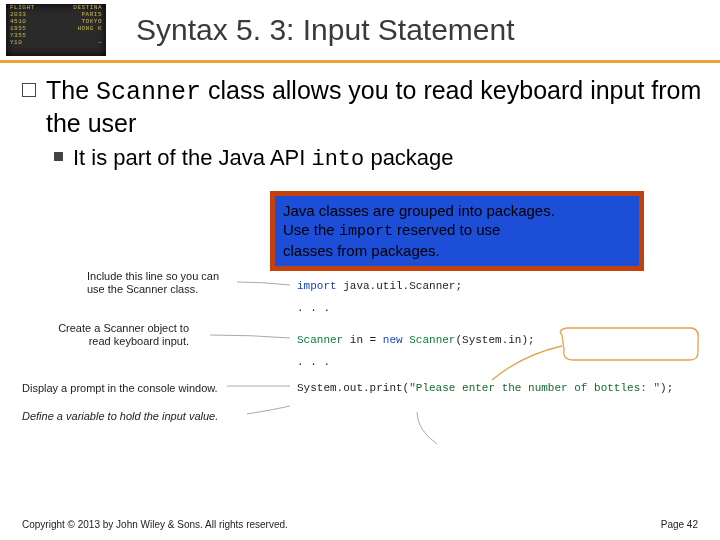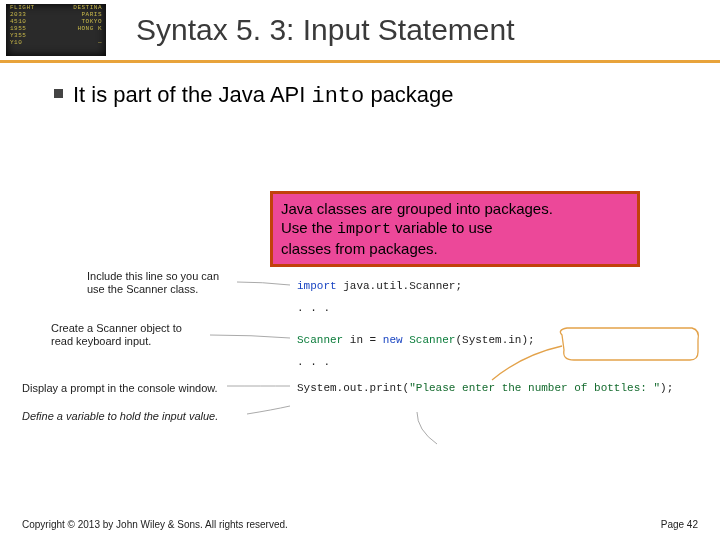--- a/index.html
+++ b/index.html
@@ -84,22 +84,22 @@
   }
   .sub-text {
     font-size: 22px;
     line-height: 1.25;
   }
   .yellow-box {
     position: absolute;
     left: 270px;
     top: 128px;
     width: 348px;
-    background: #ec4899;
-    border: 3px solid #c2410c;
+    background: #1d4ed8;
+    border: 5px solid #c2410c;
     padding: 6px 8px;
     font-size: 15px;
     line-height: 1.25;
   }
   .diagram {
     position: absolute;
     left: 22px;
     top: 280px;
     width: 680px;
     height: 210px;
@@ -160,40 +160,46 @@
       </div>
     <div class="board-row">
         <span>Y10</span>
         <span>—</span>
       </div>
   </div>
   <div class="title">Syntax 5. 3: Input Statement</div>
 </div>
 
 <div class="content">
+  <div class="bullet-main">
+    <div class="bullet-square-outline"></div>
+    <div class="main-text">
+      <span>The </span><span class="code-font">Scanner</span><span> class allows you to read keyboard input from the user</span>
+    </div>
+  </div>
   <div class="bullet-sub">
     <div class="bullet-square-filled"></div>
     <div class="sub-text">
       <span>It is part of the Java API </span><span class="code-font">into</span><span> package</span>
     </div>
   </div>
 
   <div class="yellow-box">
     <div>Java classes are grouped into packages.</div>
     <div>
-      <span>Use the </span><span class="code-font">import</span><span> variable to use</span>
+      <span>Use the </span><span class="code-font">import</span><span> reserved to use</span>
     </div>
     <div>classes from packages.</div>
   </div>
 </div>
 
 <div class="diagram">
 
   <div class="anno" style="left:65px; top:-10px; width:145px;">Include this line so you can use the Scanner class.</div>
-  <div class="anno" style="left:29px; top:42px; width:145px;">Create a Scanner object to read keyboard input.</div>
+  <div class="anno" style="left:22px; top:42px; width:145px;text-align:right;">Create a Scanner object to read keyboard input.</div>
   <div class="anno" style="left:0px; top:102px; width:200px;">Display a prompt in the console window.</div>
   <div class="anno" style="left:0px; top:130px; width:220px;font-style:italic;">Define a variable to hold the input value.</div>
 
   <div class="codeline" style="left:275px; top:0px;">
     <span class="kw">import</span><span> java.util.Scanner;</span>
   </div>
   <div class="codeline" style="left:275px; top:22px;">. . .</div>
   <div class="codeline" style="left:275px; top:54px;">
     <span class="cls">Scanner</span><span> in = </span><span class="kw">new</span><span class="cls"> Scanner</span><span>(System.in);</span>
   </div>

